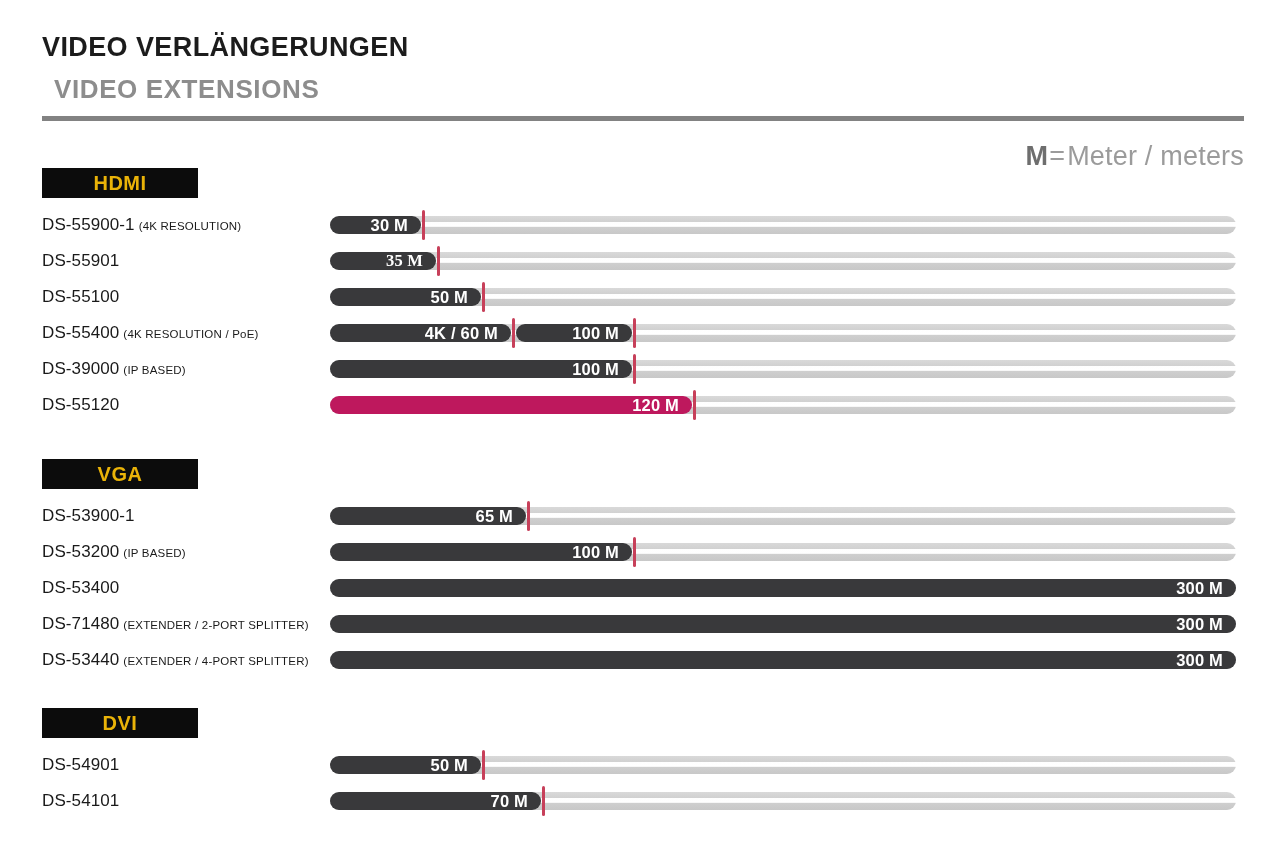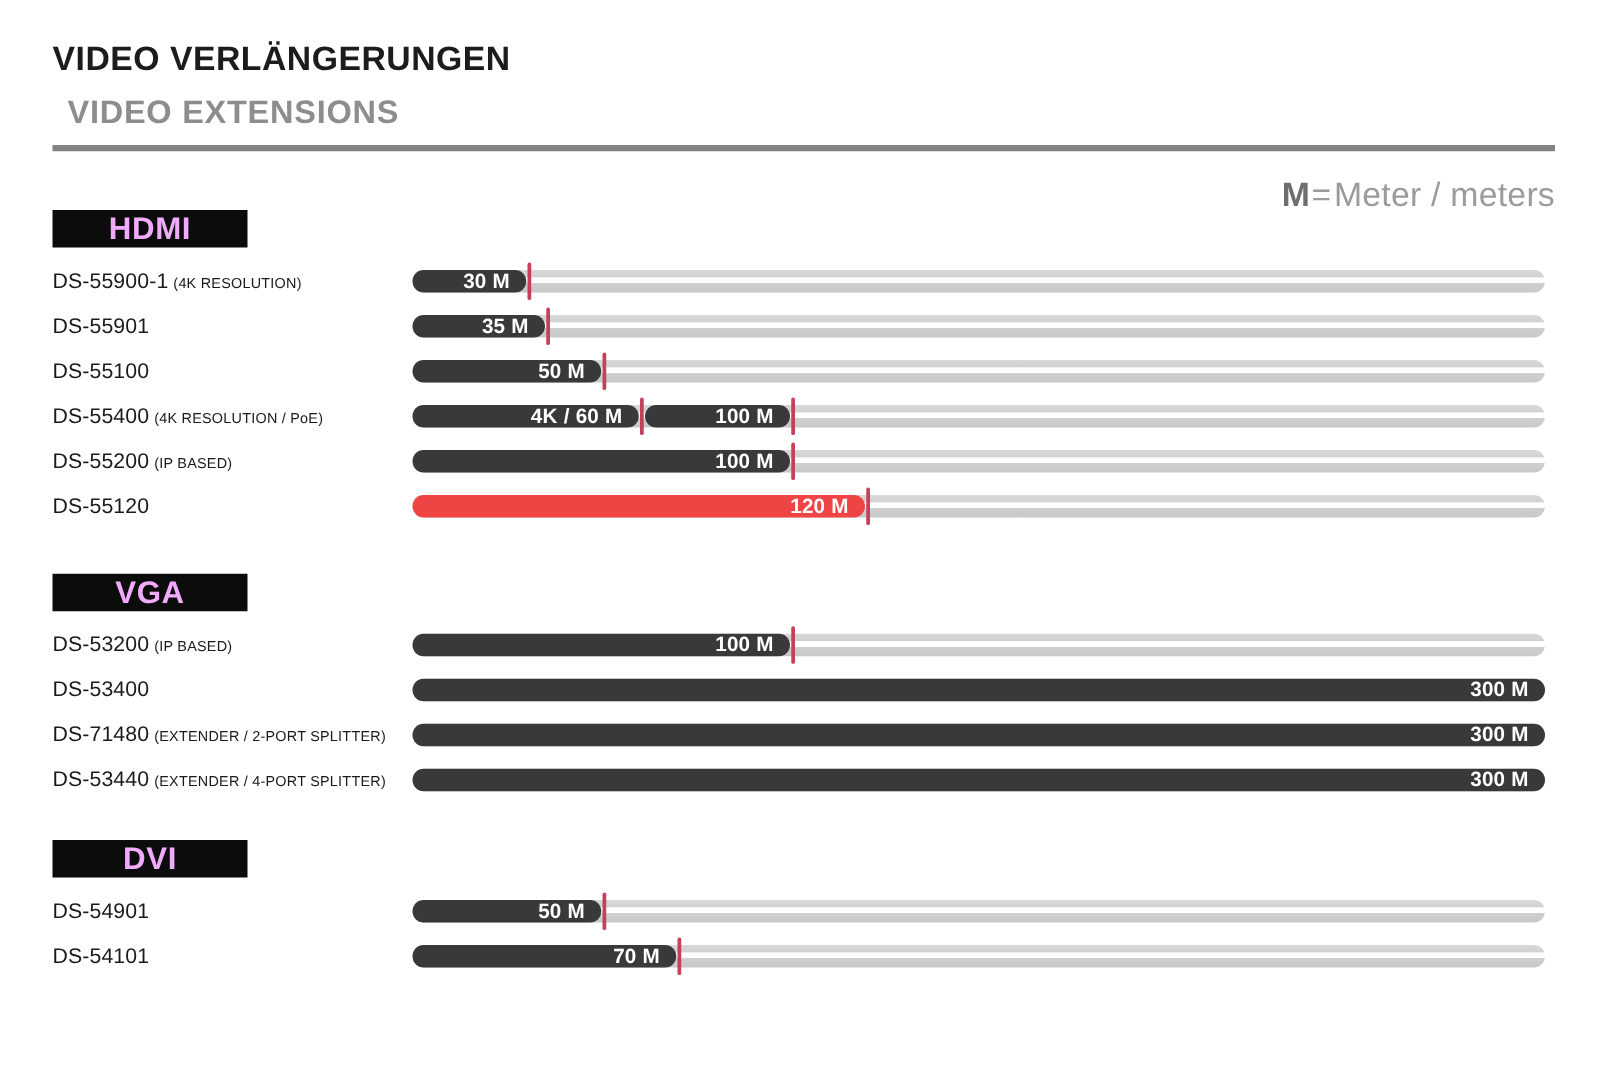--- a/index.html
+++ b/index.html
@@ -27,21 +27,21 @@
   }
   .legend .legend-m { font-weight:700; color:#6e6e6e; }
   .legend .legend-eq { color:#9b9b9b; padding:0 2px 0 1px; }
 
   section.cat { margin-top:36px; }
   section.cat:first-child { margin-top:4px; }
   section.cat:last-child { margin-top:30px; }
 
   .badge {
     width:156px; height:30px;
-    color:#f0abfc; font-weight:700; font-size:25px; letter-spacing:0.5px;
+    color:#eab308; font-weight:700; font-size:20px; letter-spacing:0.5px;
     display:flex; align-items:center; justify-content:center;
   }
   .rows { margin-top:9px; }
   .row { height:36px; display:flex; align-items:center; }
   .model {
     width:288px; flex:0 0 288px;
     font-size:17px; color:#1a1a1a; white-space:nowrap;
     letter-spacing:0.1px;
   }
   .model-note { font-size:11.5px; color:#1a1a1a; margin-left:4px; letter-spacing:0.2px; }
@@ -90,21 +90,21 @@
               <div class="bar" style="left: 0px; width: 91px; background: rgb(57, 57, 59);">
                 <span class="bar-label">30 M</span>
               </div>
               <div class="tick" style="left: 92px; background: rgb(199, 64, 90);"></div>
             </div>
           </div>
           <div class="row">
             <div class="model"><span>DS-55901</span></div>
             <div class="bars">
               <div class="track"></div>
-              <div class="bar" style="left: 0px; width: 106px; background: rgb(57, 57, 59);">
+              <div class="bar" style="left: 0px; width: 106px; background: rgb(57, 57, 59); font-family: Liberation Serif, serif;">
                 <span class="bar-label">35 M</span>
               </div>
               <div class="tick" style="left: 107px; background: rgb(199, 64, 90);"></div>
             </div>
           </div>
           <div class="row">
             <div class="model"><span>DS-55100</span></div>
             <div class="bars">
               <div class="track"></div>
               <div class="bar" style="left: 0px; width: 151px; background: rgb(57, 57, 59);">
@@ -121,45 +121,55 @@
                 <span class="bar-label">4K / 60 M</span>
               </div>
               <div class="tick" style="left: 182px; background: rgb(199, 64, 90);"></div>
               <div class="bar" style="left: 186px; width: 116px; background: rgb(57, 57, 59);">
                 <span class="bar-label">100 M</span>
               </div>
               <div class="tick" style="left: 303px; background: rgb(199, 64, 90);"></div>
             </div>
           </div>
           <div class="row">
-            <div class="model"><span>DS-55200</span><span class="model-note">(IP BASED)</span></div>
+            <div class="model"><span>DS-39000</span><span class="model-note">(IP BASED)</span></div>
             <div class="bars">
               <div class="track"></div>
               <div class="bar" style="left: 0px; width: 302px; background: rgb(57, 57, 59);">
                 <span class="bar-label">100 M</span>
               </div>
               <div class="tick" style="left: 303px; background: rgb(199, 64, 90);"></div>
             </div>
           </div>
           <div class="row">
             <div class="model"><span>DS-55120</span></div>
             <div class="bars">
               <div class="track"></div>
-              <div class="bar" style="left: 0px; width: 362px; background: #ef4444;">
+              <div class="bar" style="left: 0px; width: 362px; background: #be185d;">
                 <span class="bar-label">120 M</span>
               </div>
               <div class="tick" style="left: 363px; background: rgb(199, 64, 90);"></div>
             </div>
           </div>
         </div>
       </section>
       <section class="cat">
         <div class="badge" style="background: rgb(12, 12, 12);">VGA</div>
         <div class="rows">
           <div class="row">
+            <div class="model"><span>DS-53900-1</span></div>
+            <div class="bars">
+              <div class="track"></div>
+              <div class="bar" style="left: 0px; width: 196px; background: rgb(57, 57, 59);">
+                <span class="bar-label">65 M</span>
+              </div>
+              <div class="tick" style="left: 197px; background: rgb(199, 64, 90);"></div>
+            </div>
+          </div>
+          <div class="row">
             <div class="model"><span>DS-53200</span><span class="model-note">(IP BASED)</span></div>
             <div class="bars">
               <div class="track"></div>
               <div class="bar" style="left: 0px; width: 302px; background: rgb(57, 57, 59);">
                 <span class="bar-label">100 M</span>
               </div>
               <div class="tick" style="left: 303px; background: rgb(199, 64, 90);"></div>
             </div>
           </div>
           <div class="row">

